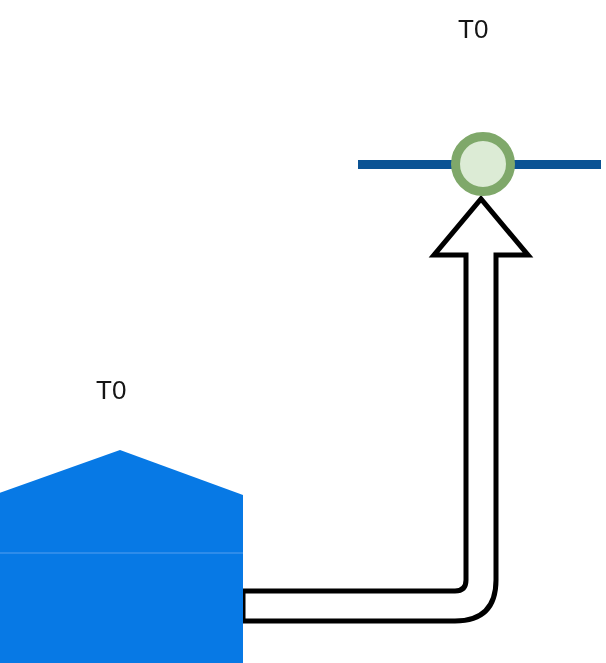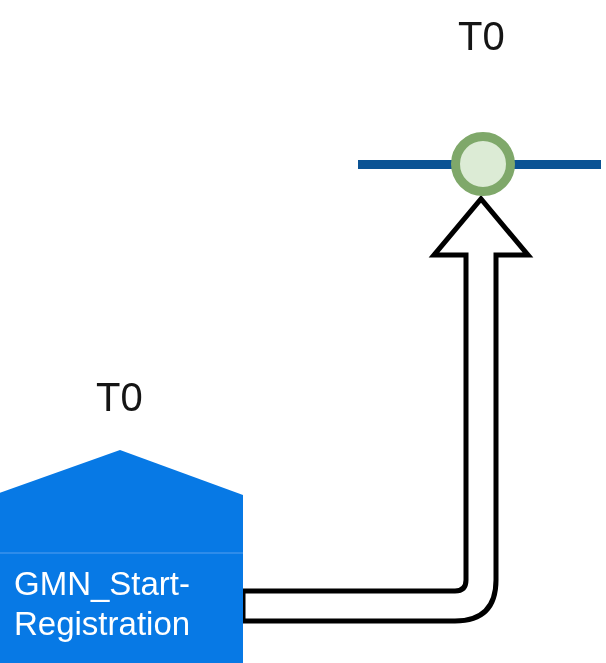--- a/index.html
+++ b/index.html
@@ -27,21 +27,21 @@
     display: block;
   }
   .lbl {
     position: absolute;
     font-family: "Liberation Sans", sans-serif;
     white-space: pre;
     pointer-events: none;
   }
   
   .caption {
-    font-size: 40px;
+    font-size: 26px;
     color: #151515;
     letter-spacing: 0px;
   }
   #caption-event {
     left: 458px;
     top: 14px;
   }
   #caption-task {
     left: 96px;
     top: 375px;
@@ -94,15 +94,14 @@
 
     <circle cx="483" cy="164" r="27" fill="#DCEBD5"></circle>
     <circle cx="483" cy="164" r="27.5" fill="none" stroke="#7FA86A" stroke-width="9"></circle>
 
   </svg>
 
   <div class="lbl caption" id="caption-event">T0</div>
 
   <div class="lbl caption" id="caption-task">T0</div>
 
-  <div class="lbl" id="task-label">GMN_Start-Registration</div>
 
 </div>
 
 </body></html>

